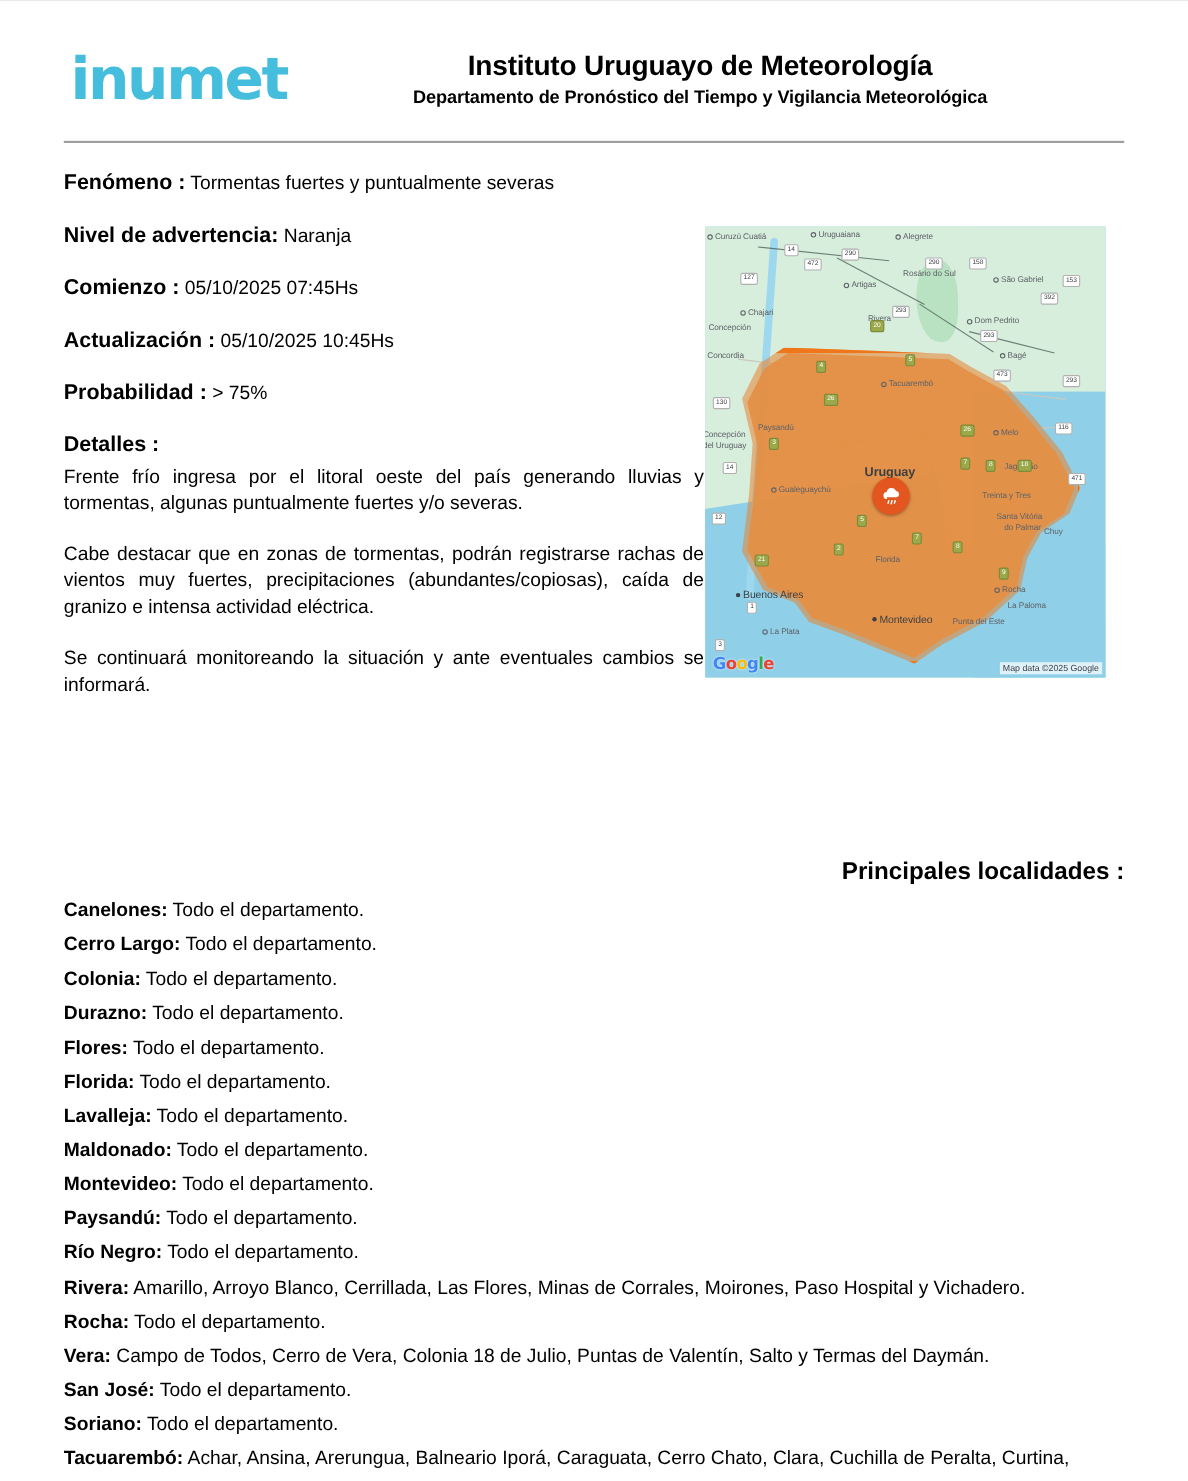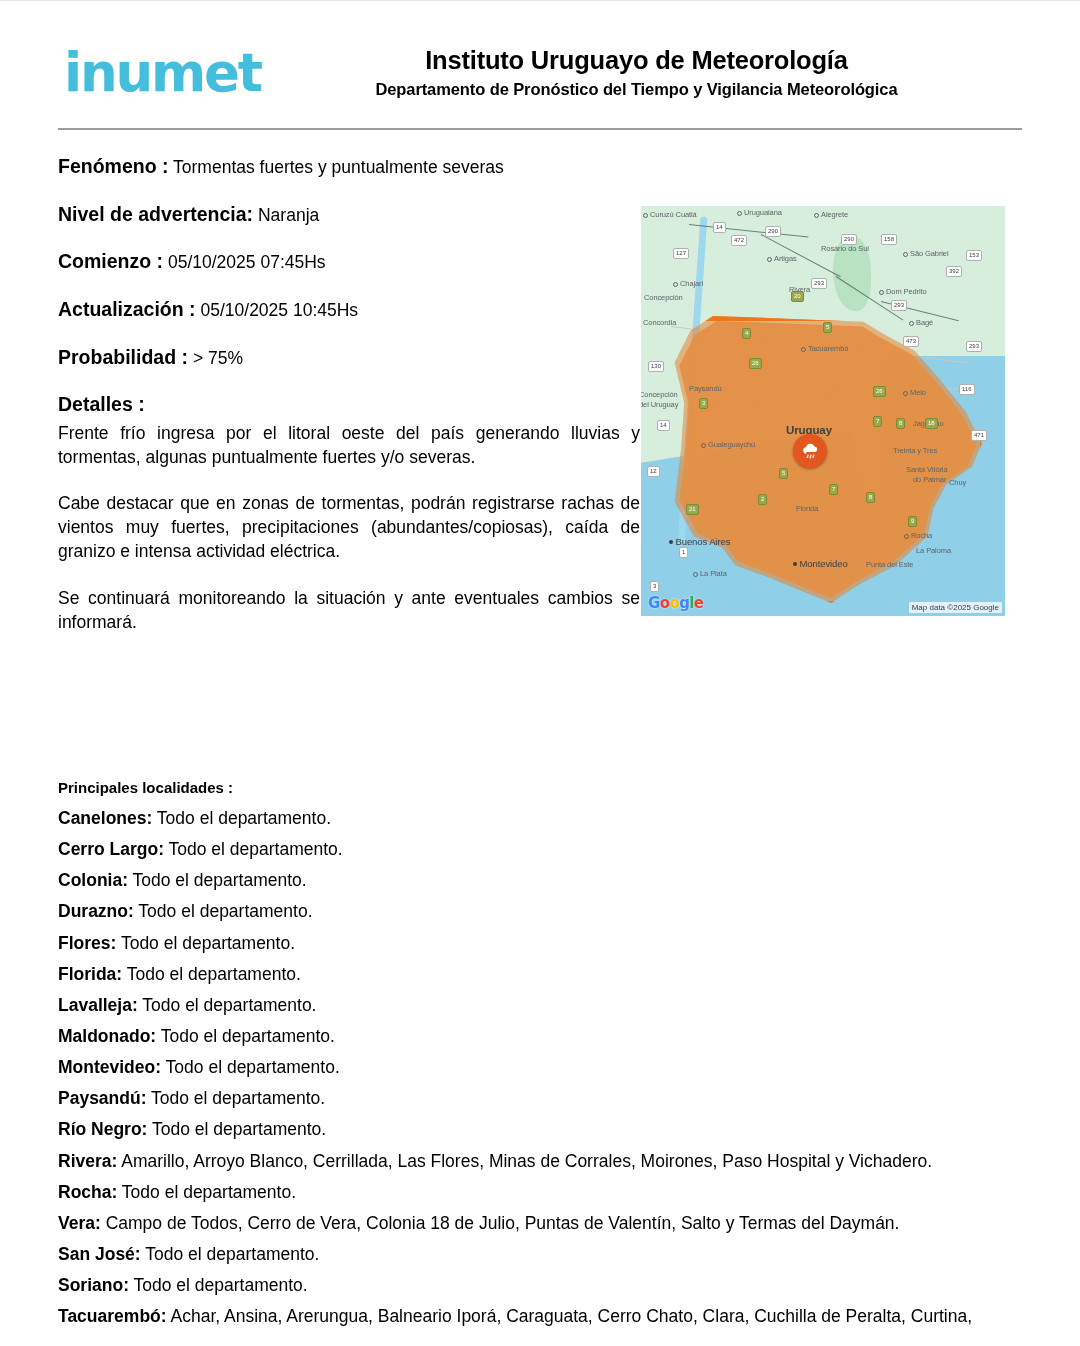--- a/index.html
+++ b/index.html
@@ -316,23 +316,24 @@
   
   .localities {
     padding: 0 58px;
     box-sizing: border-box;
     position: absolute;
     top: 778px;
     left: 0;
     width: 1080px;
   }
   .loc-head {
-    font-size: 15px;
+    font-size: 22px;
     font-weight: bold;
     margin-bottom: 7px;
+    text-align: right;
   }
   .loc-row {
     font-size: 17.5px;
     line-height: 1.78;
     white-space: nowrap;
     overflow: hidden;
   }
   .loc-row .dept {
     font-weight: bold;
   }

